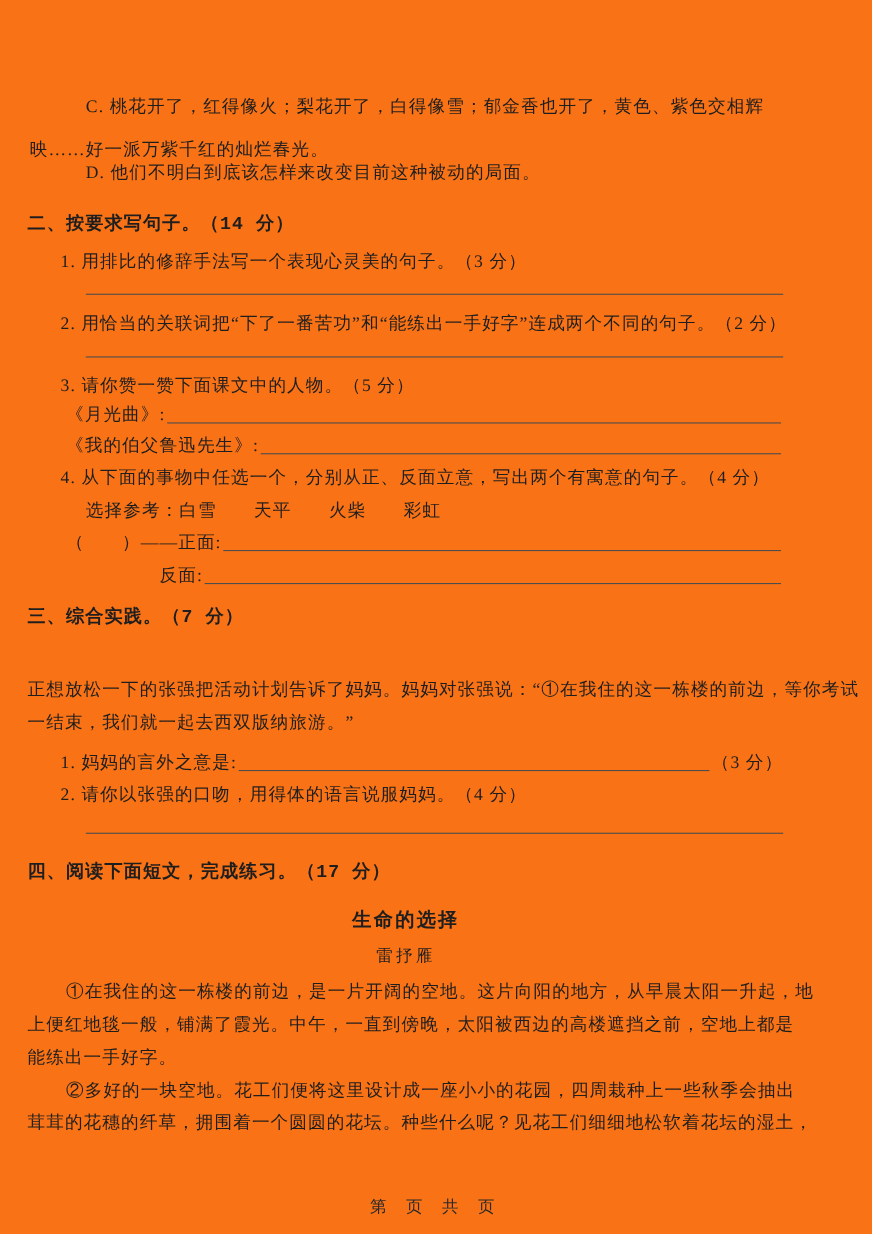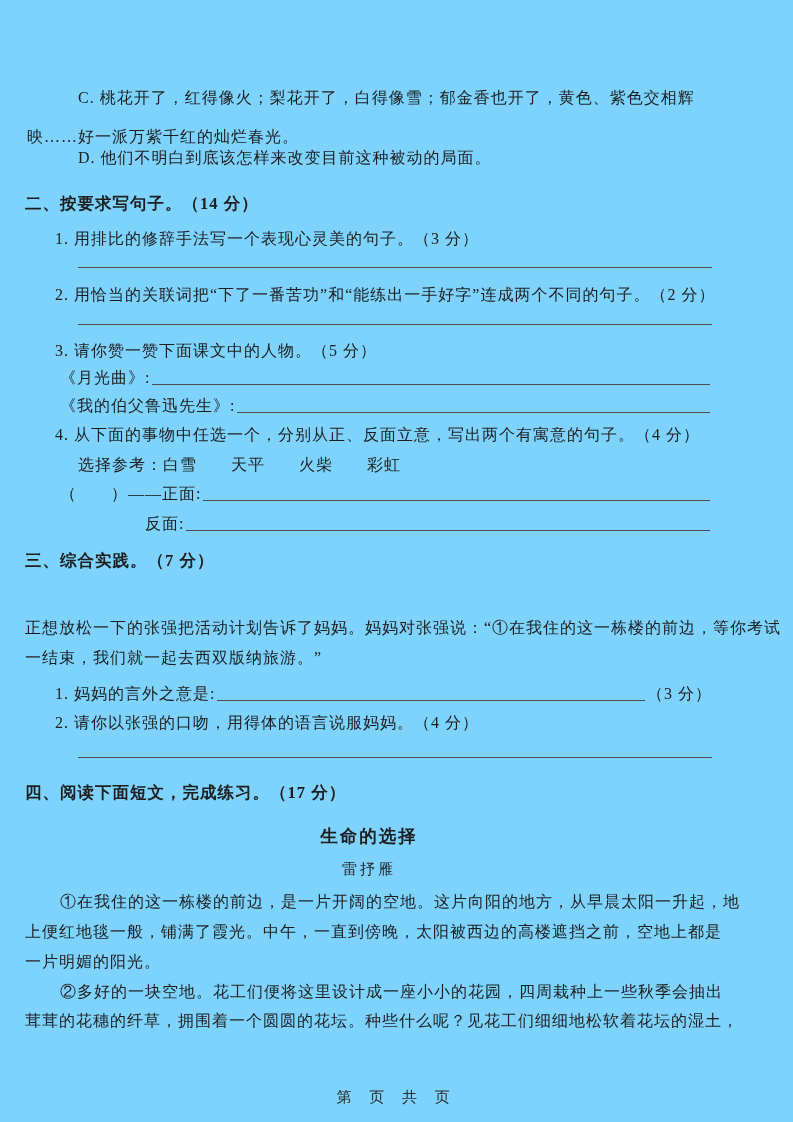--- a/index.html
+++ b/index.html
@@ -5,38 +5,39 @@
   html, body {
     margin: 0;
     padding: 0;
     background: #e8e8e8;
   }
   .page {
     position: relative;
     width: 793px;
     height: 1122px;
     margin: 0 auto;
-    background: #7dd3fc;
+    background: #f97316;
     color: #1e1e1e;
     font-family: "Liberation Serif", "DejaVu Serif", serif;
     font-size: 16px;
     letter-spacing: 1px;
     overflow: hidden;
   }
   .line {
     position: absolute;
     white-space: nowrap;
     line-height: 20px;
   }
   .heading {
     position: absolute;
     white-space: nowrap;
     font-weight: bold;
     font-size: 16.5px;
     line-height: 21px;
+    font-family: Liberation Mono, monospace;
   }
   .blank-row {
     position: absolute;
     display: flex;
     align-items: flex-end;
     line-height: 20px;
   }
   .blank-row .label { white-space: nowrap; }
   .blank-row .score { white-space: nowrap; }
   .fill {
@@ -131,20 +132,20 @@
   <div class="line" style="left:55px; top:713px;">2. 请你以张强的口吻，用得体的语言说服妈妈。（4 分）</div>
   <div class="rule" style="left:78px; top:756px; width:634px;"></div>
 
   <div class="heading" style="left:25px; top:782px;">四、阅读下面短文，完成练习。（17 分）</div>
 
   <div class="center-text essay-title" style="top:824px;">生命的选择</div>
   <div class="center-text essay-author" style="top:860px;">雷抒雁</div>
 
   <div class="line" style="left:60px; top:892px;">①在我住的这一栋楼的前边，是一片开阔的空地。这片向阳的地方，从早晨太阳一升起，地</div>
   <div class="line" style="left:25px; top:922px;">上便红地毯一般，铺满了霞光。中午，一直到傍晚，太阳被西边的高楼遮挡之前，空地上都是</div>
-  <div class="line" style="left:25px; top:952px;">一片明媚的阳光。</div>
+  <div class="line" style="left:25px; top:952px;">能练出一手好字。</div>
 
   <div class="line" style="left:60px; top:982px;">②多好的一块空地。花工们便将这里设计成一座小小的花园，四周栽种上一些秋季会抽出</div>
   <div class="line" style="left:25px; top:1011px;">茸茸的花穗的纤草，拥围着一个圆圆的花坛。种些什么呢？见花工们细细地松软着花坛的湿土，</div>
 
   <div class="footer" style="top:1088px;">第 页 共 页</div>
 
 </div>
 
 </body></html>

